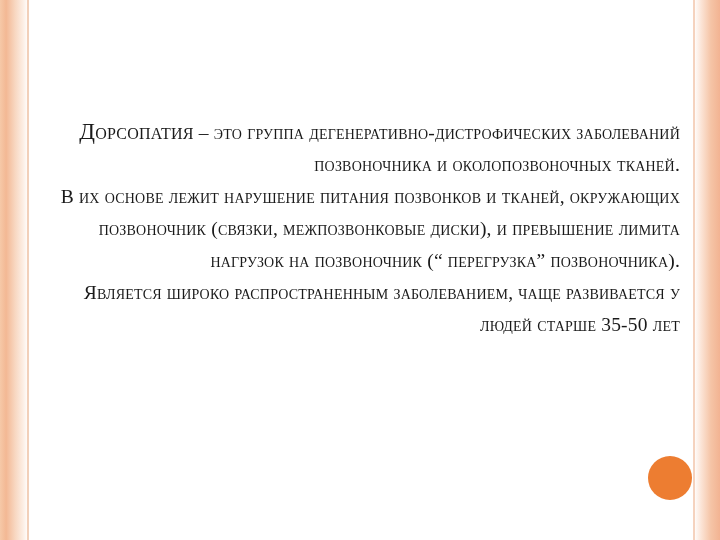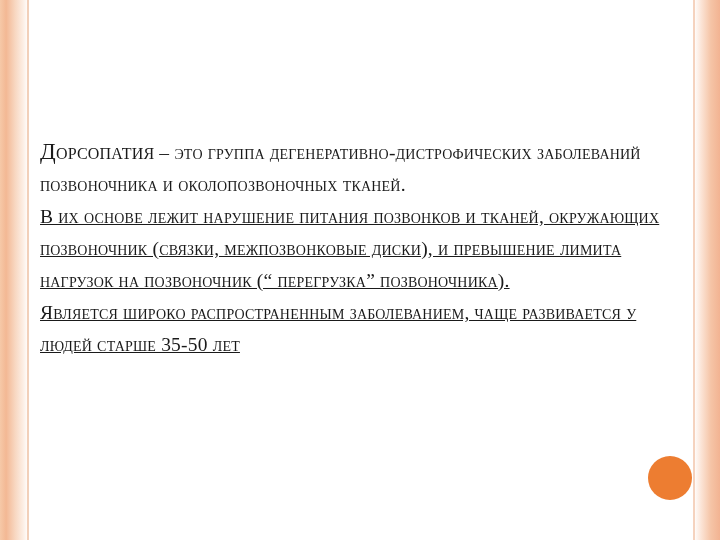--- a/index.html
+++ b/index.html
@@ -63,35 +63,35 @@
     right: 28px;
     bottom: 40px;
     width: 44px;
     height: 44px;
     border-radius: 50%;
     background: #ed7d31;
   }
   .body-text {
     position: absolute;
     left: 40px;
-    top: 136px;
+    top: 116px;
     width: 640px;
     color: #1a1a1a;
     font-family: "Liberation Serif", serif;
     font-size: 19.5px;
     line-height: 32px;
     font-variant: small-caps;
     letter-spacing: .2px;
+    text-align: right;
   }
   .para {
     margin: 0;
   }
   .para + .para {
     margin-top: 0;
-    text-decoration: underline;
   }
   .lead {
     font-size: 23px;
   }
 </style>
 </head>
 <body>
 
 <div class="slide">
 

